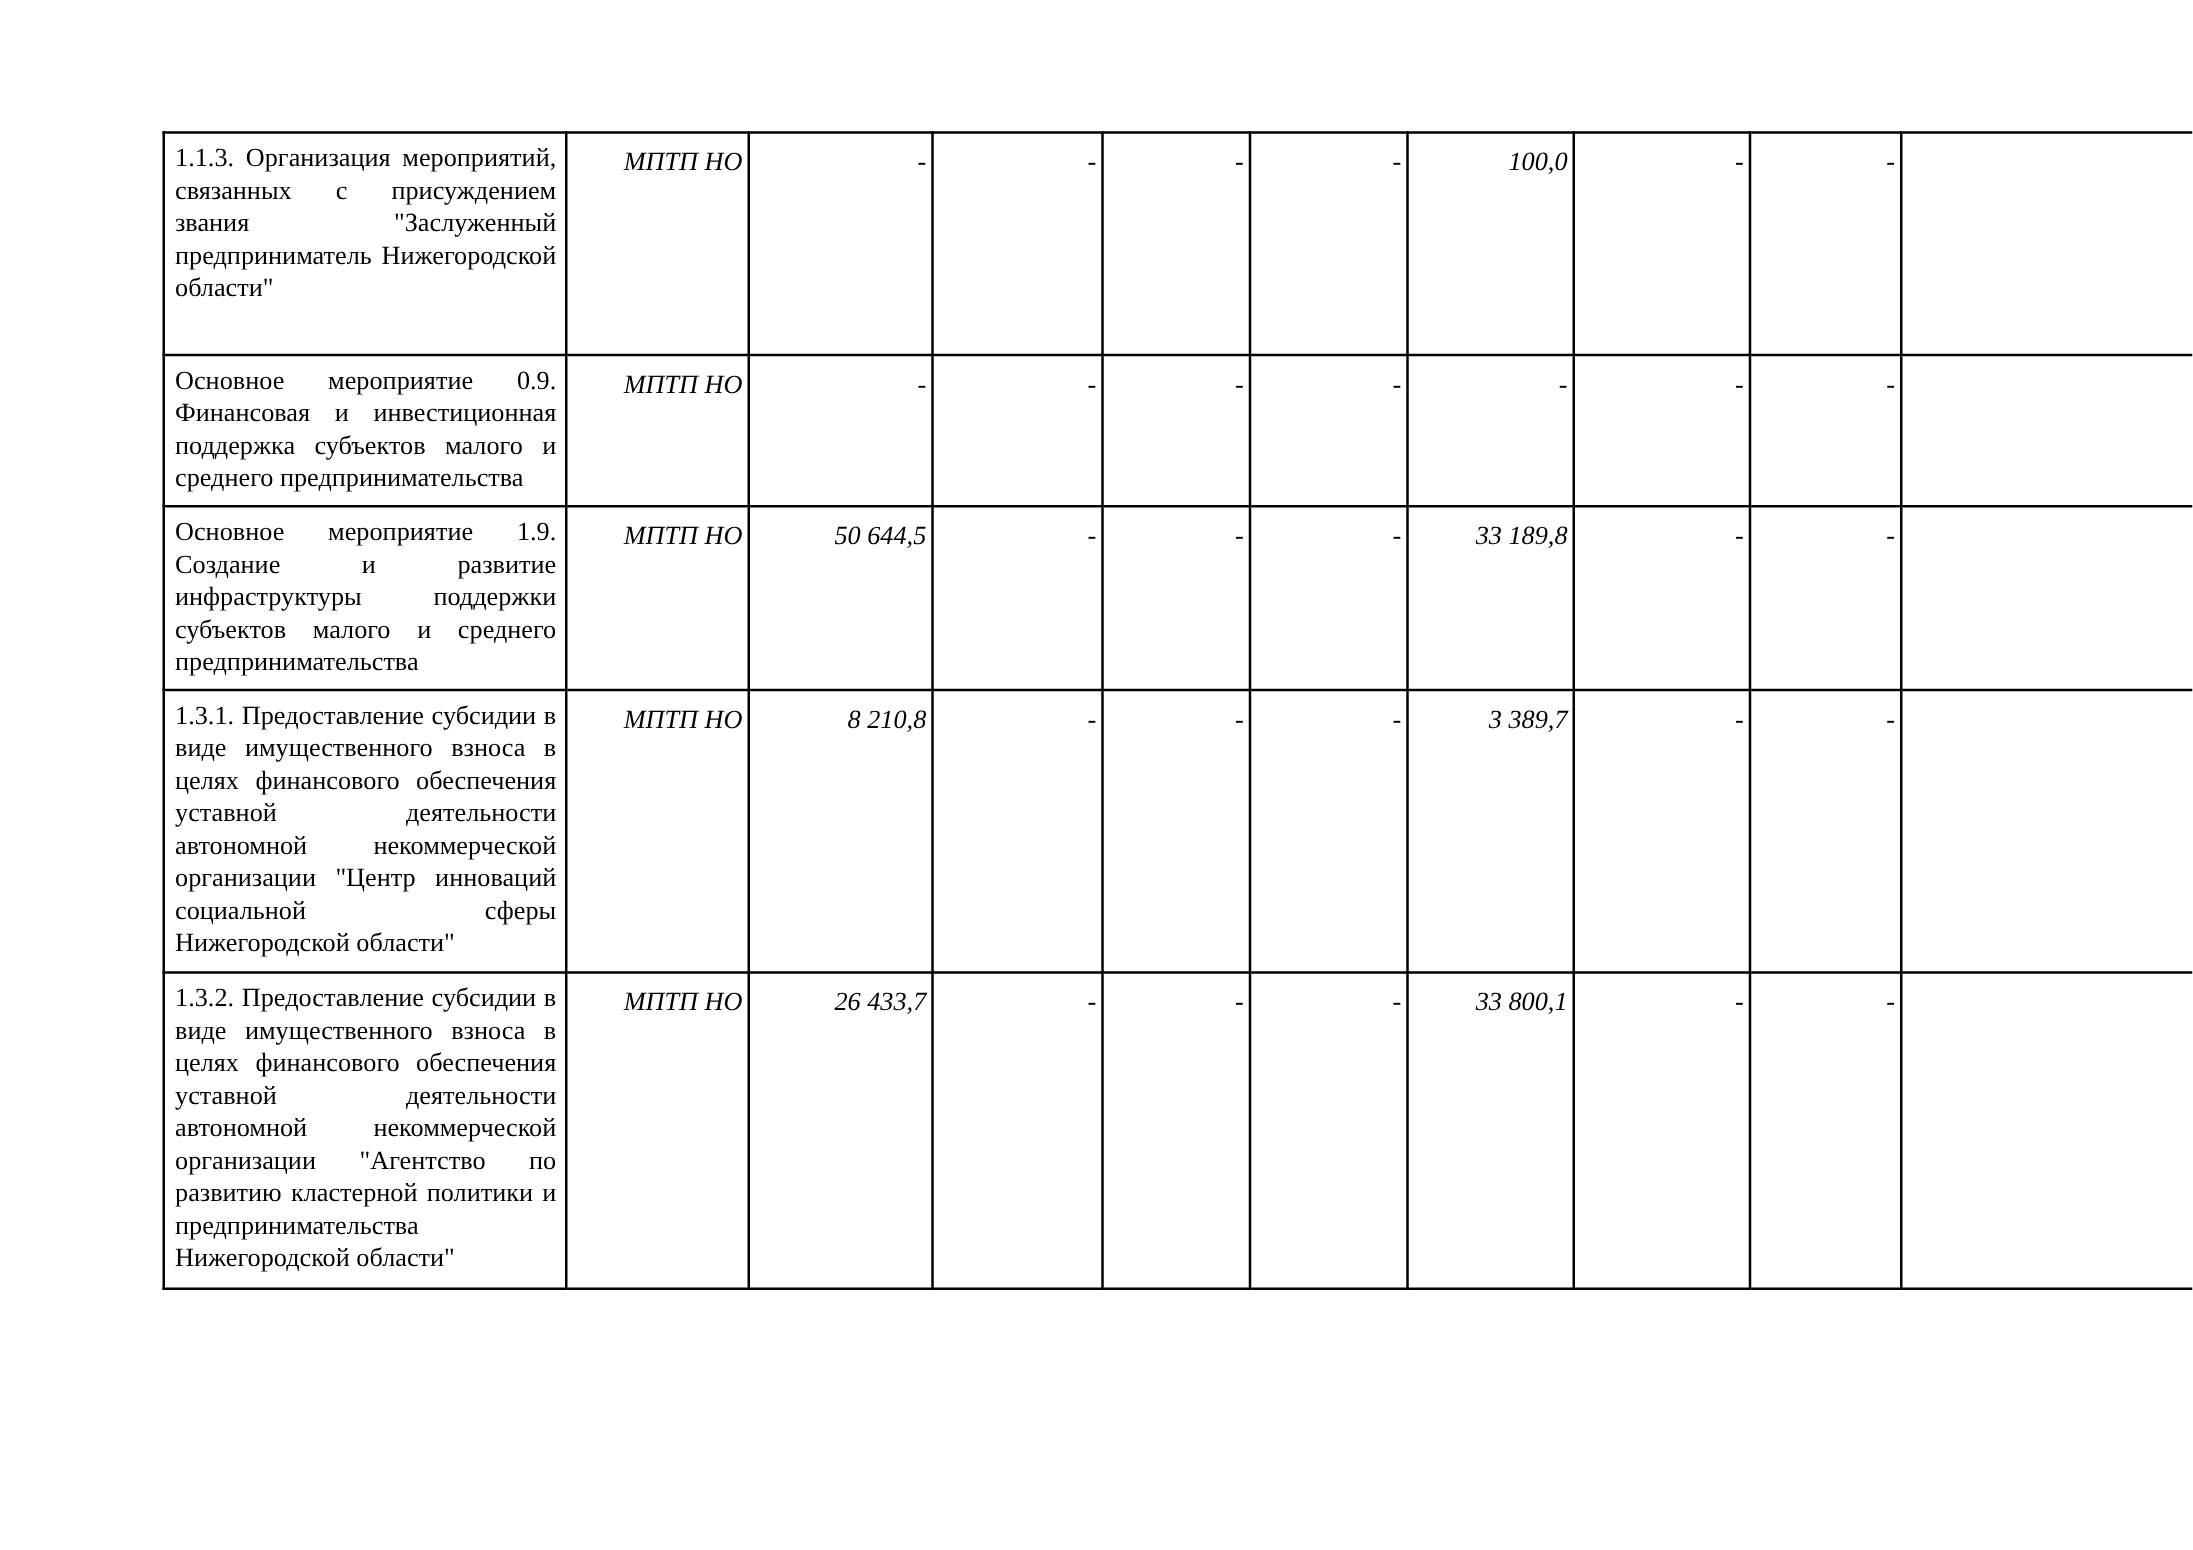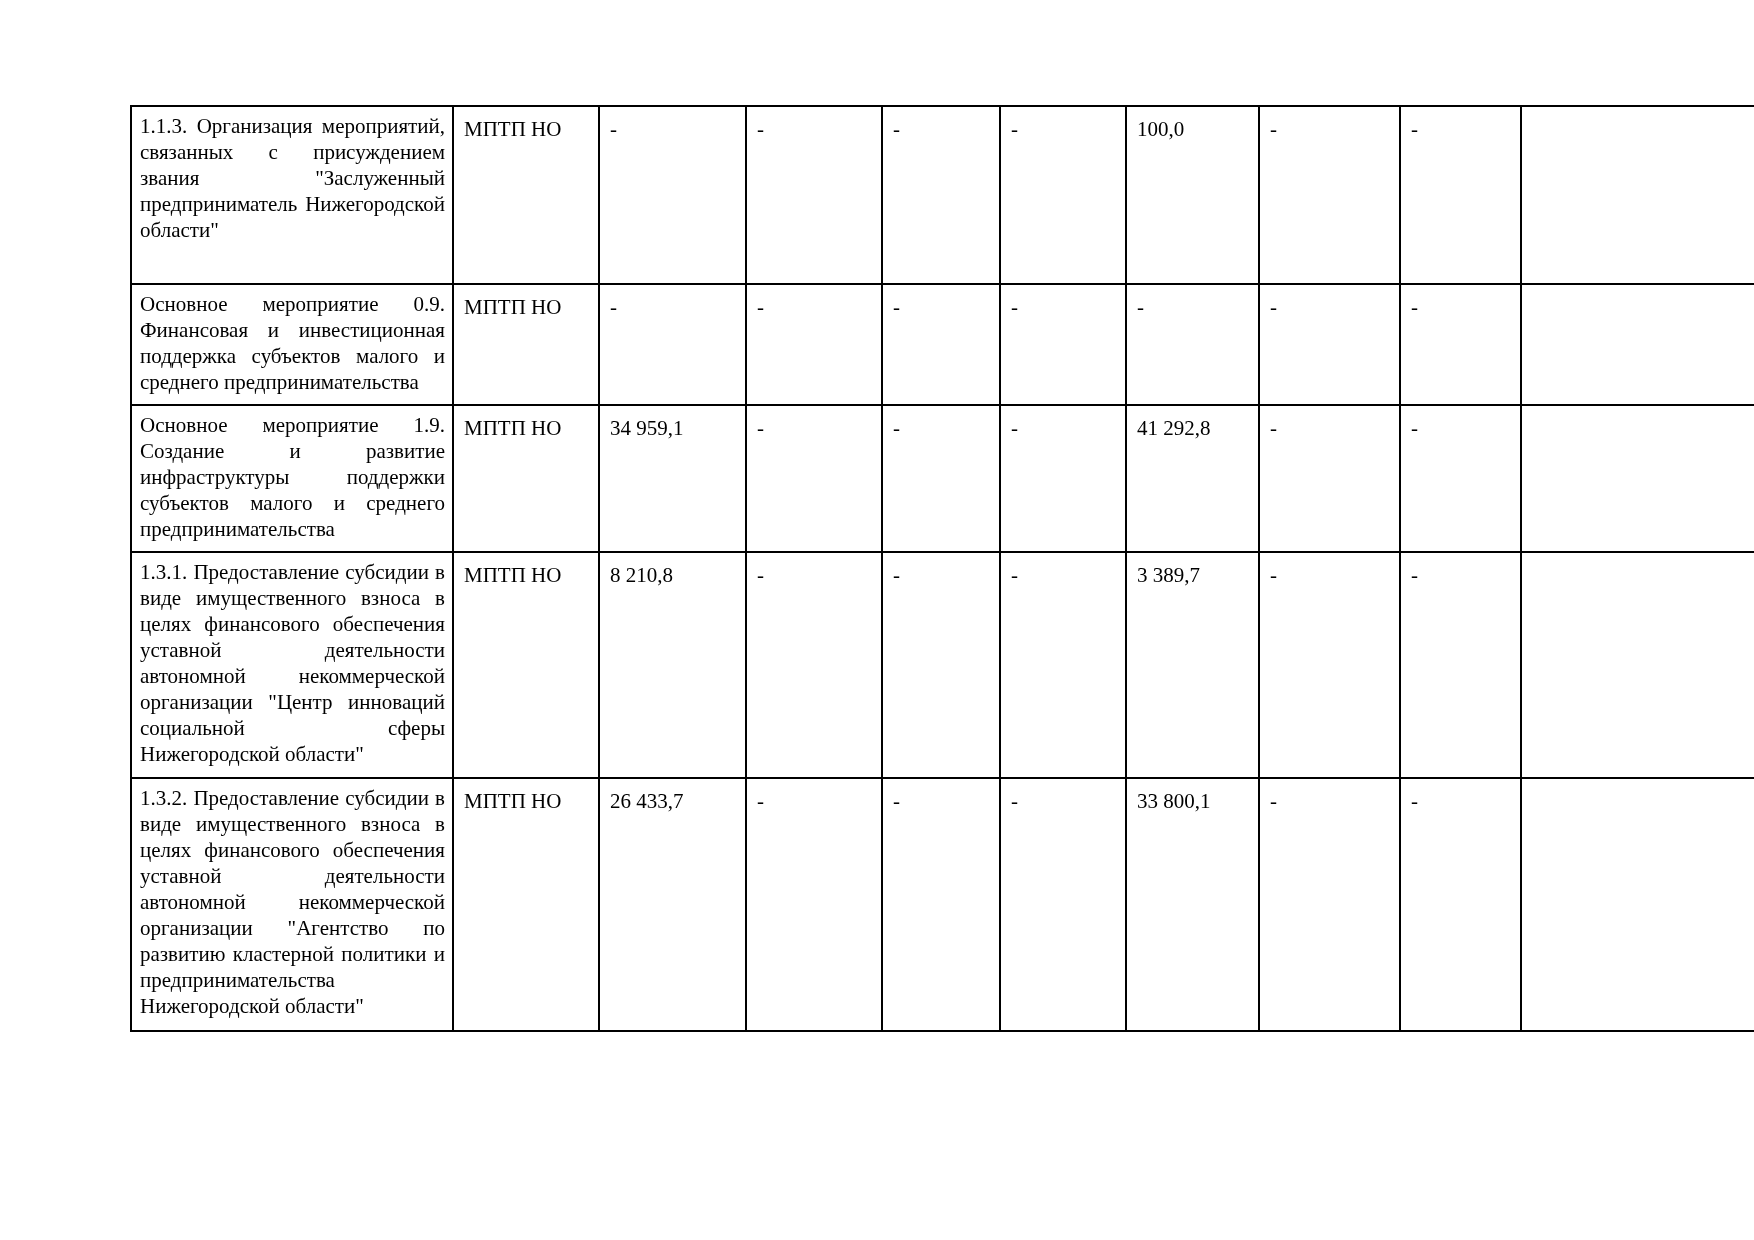--- a/index.html
+++ b/index.html
@@ -31,23 +31,24 @@
     font-size: 21px;
     line-height: 26px;
     overflow: hidden;
   }
   td.desc {
     text-align: justify;
     padding: 6px 7px 6px 8px;
     border-radius: 13px;
   }
   td.exec, td.val {
-    text-align: left;
+    text-align: right;
     padding: 9px 4px 6px 10px;
     white-space: nowrap;
+    font-style: italic;
   }
   tbody tr:nth-child(1) { height: 178px; }
   tbody tr:nth-child(2) { height: 121px; }
   tbody tr:nth-child(3) { height: 147px; }
   tbody tr:nth-child(4) { height: 226px; }
   tbody tr:nth-child(5) { height: 253px; }
 </style>
 </head>
 <body>
 
@@ -86,25 +87,25 @@
           <td class="val">-</td>
           <td class="val">-</td>
           <td class="val">-</td>
           <td class="val">-</td>
           <td class="val">-</td>
           <td class="val"></td>
         </tr>
         <tr>
           <td class="desc">Основное мероприятие 1.9. Создание и развитие инфраструктуры поддержки субъектов малого и среднего предпринимательства</td>
           <td class="exec">МПТП НО</td>
-          <td class="val">34 959,1</td>
+          <td class="val">50 644,5</td>
           <td class="val">-</td>
           <td class="val">-</td>
           <td class="val">-</td>
-          <td class="val">41 292,8</td>
+          <td class="val">33 189,8</td>
           <td class="val">-</td>
           <td class="val">-</td>
           <td class="val"></td>
         </tr>
         <tr>
           <td class="desc">1.3.1. Предоставление субсидии в виде имущественного взноса в целях финансового обеспечения уставной деятельности автономной некоммерческой организации "Центр инноваций социальной сферы Нижегородской области"</td>
           <td class="exec">МПТП НО</td>
           <td class="val">8 210,8</td>
           <td class="val">-</td>
           <td class="val">-</td>

